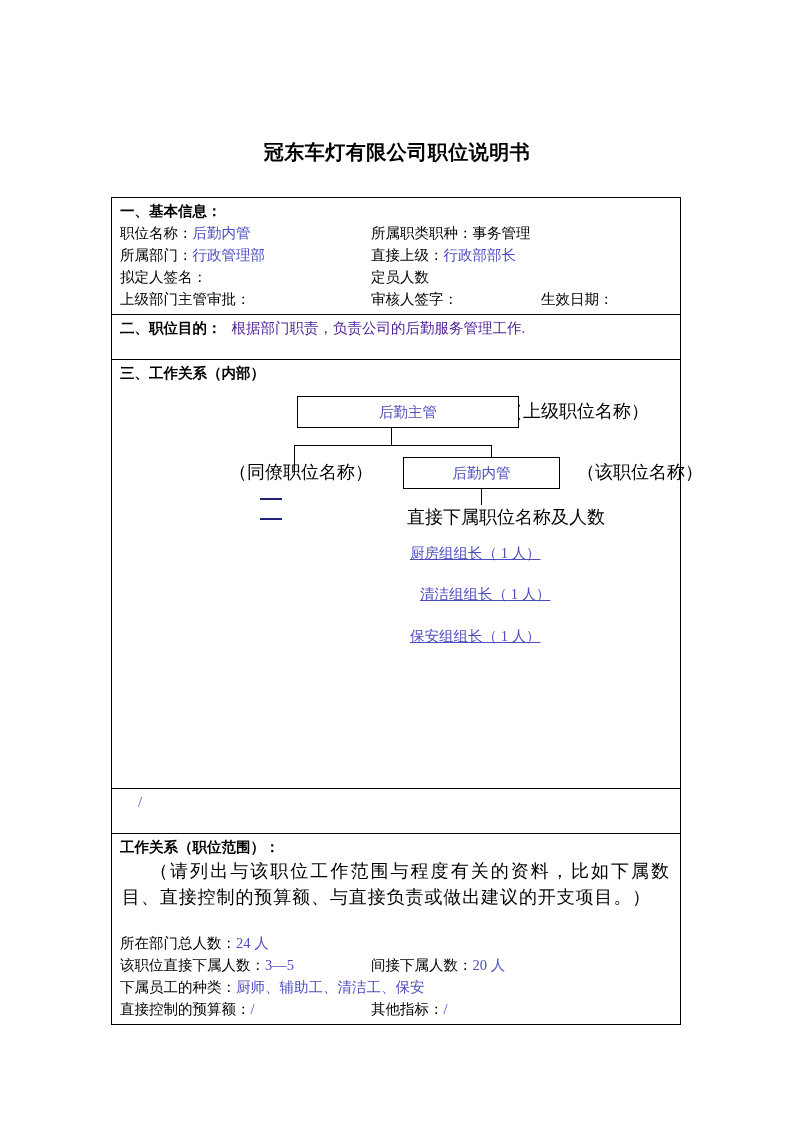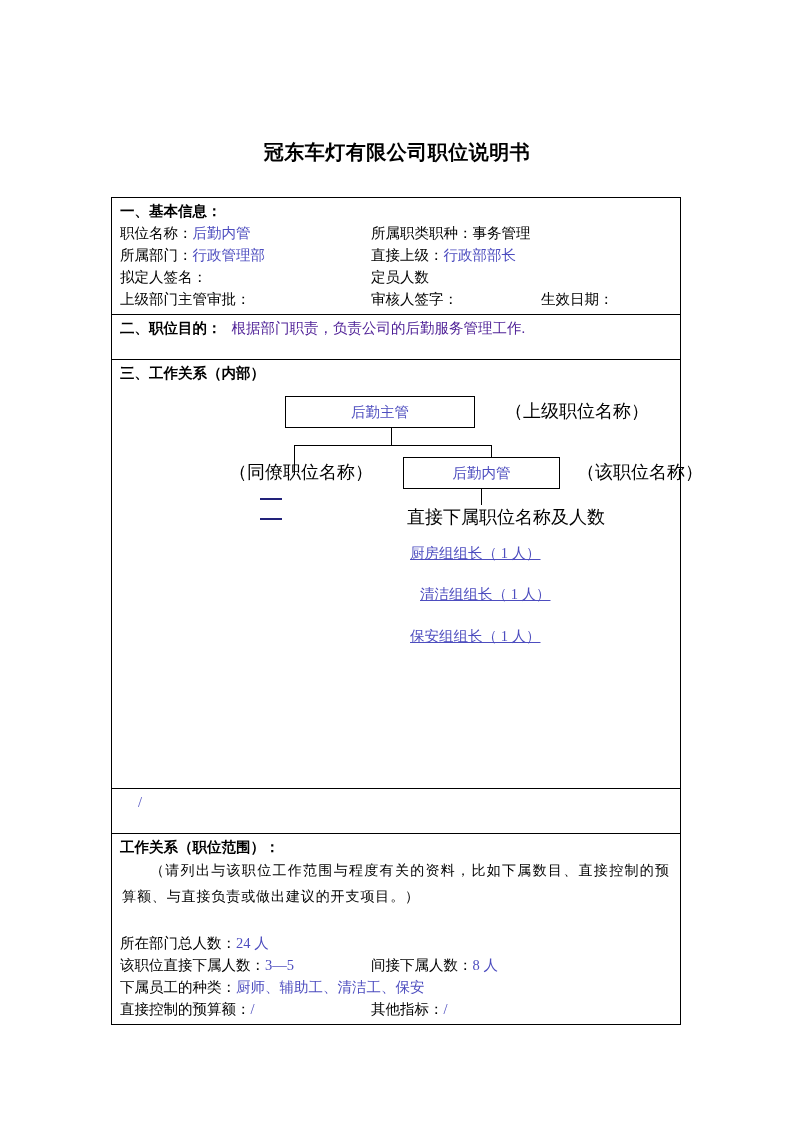--- a/index.html
+++ b/index.html
@@ -88,21 +88,21 @@
     border: 1.4px solid #000;
     box-sizing: border-box;
     text-align: center;
     color: #4d4dbf;
     font-size: 14.5px;
     line-height: 30px;
     height: 32px;
     background: #fff;
     z-index: 2;
   }
-  .box-sup { left: 165px; top: 12px; width: 190px; }
+  .box-sup { left: 177px; top: 12px; width: 222px; }
   .box-self { left: 283px; top: 73px; width: 157px; }
 
   .vline { position: absolute; width: 1.4px; background: #000; z-index: 1; }
   .hline { position: absolute; height: 1.4px; background: #000; z-index: 1; }
 
   .chart-label {
     position: absolute;
     font-weight: normal;
     font-size: 18px;
     font-family: "DejaVu Sans", "Liberation Sans", sans-serif;
@@ -135,21 +135,21 @@
 
   
   .ext-val {
     color: #4d4dbf;
     font-size: 14.5px;
     line-height: 21px;
     padding-left: 18px;
   }
   .spacer-sm { height: 16px; }
   .scope-note {
-    font-size: 14px;
+    font-size: 18px;
     line-height: 26px;
     text-align: justify;
     padding: 0 2px 0 2px;
     text-indent: 28px;
     letter-spacing: 0.9px;
   }
   .spacer-md { height: 22px; }
 </style>
 </head>
 <body>
@@ -246,21 +246,21 @@
         <div class="scope-note">（请列出与该职位工作范围与程度有关的资料，比如下属数目、直接控制的预算额、与直接负责或做出建议的开支项目。）</div>
         <div class="spacer-md"></div>
 
         <div class="info-row">
           <span class="col-a"><span>所在部门总人数：</span><span class="blue">24 人</span></span>
           <span class="col-c"><span></span><span class="blue"></span></span>
         </div>
 
         <div class="info-row">
           <span class="col-a"><span>该职位直接下属人数：</span><span class="blue">3—5</span></span>
-          <span class="col-c"><span>间接下属人数：</span><span class="blue">8 人</span></span>
+          <span class="col-c"><span>间接下属人数：</span><span class="blue">20 人</span></span>
         </div>
 
         <div class="info-row">
           <span class="col-a"><span>下属员工的种类：</span><span class="blue">厨师、辅助工、清洁工、保安</span></span>
           <span class="col-c"><span></span><span class="blue"></span></span>
         </div>
 
         <div class="info-row">
           <span class="col-a"><span>直接控制的预算额：</span><span class="blue">/</span></span>
           <span class="col-c"><span>其他指标：</span><span class="blue">/</span></span>

